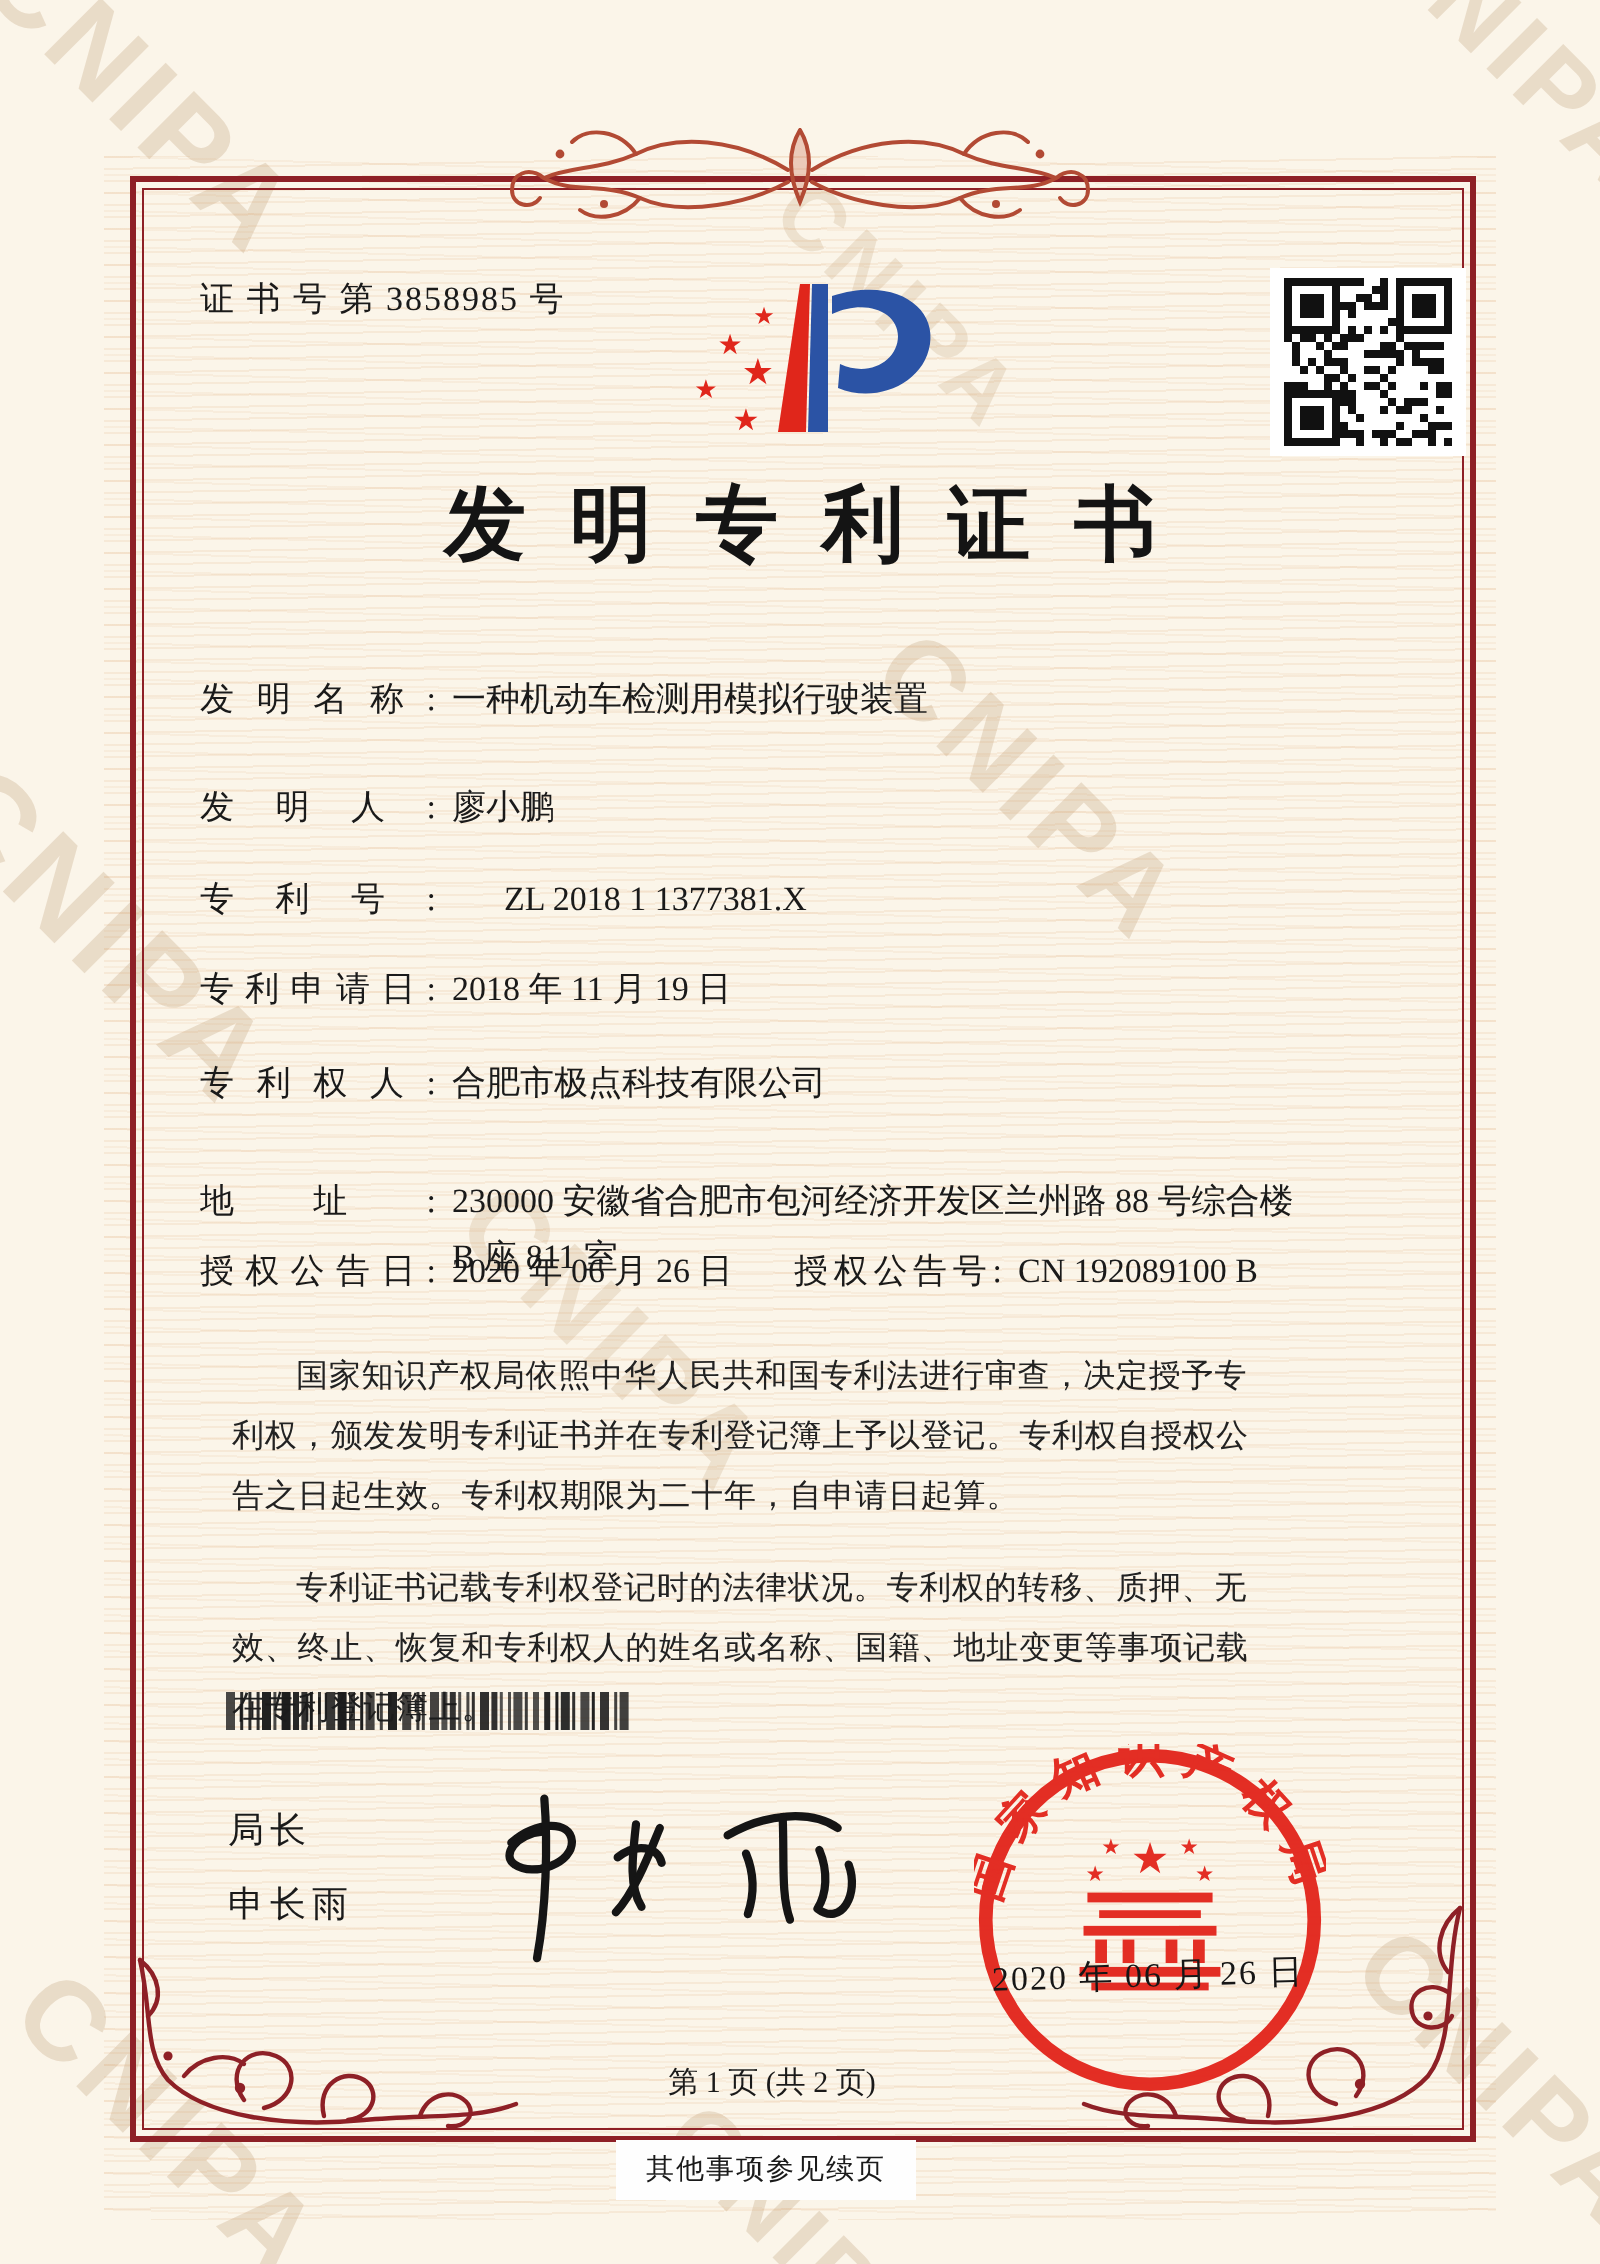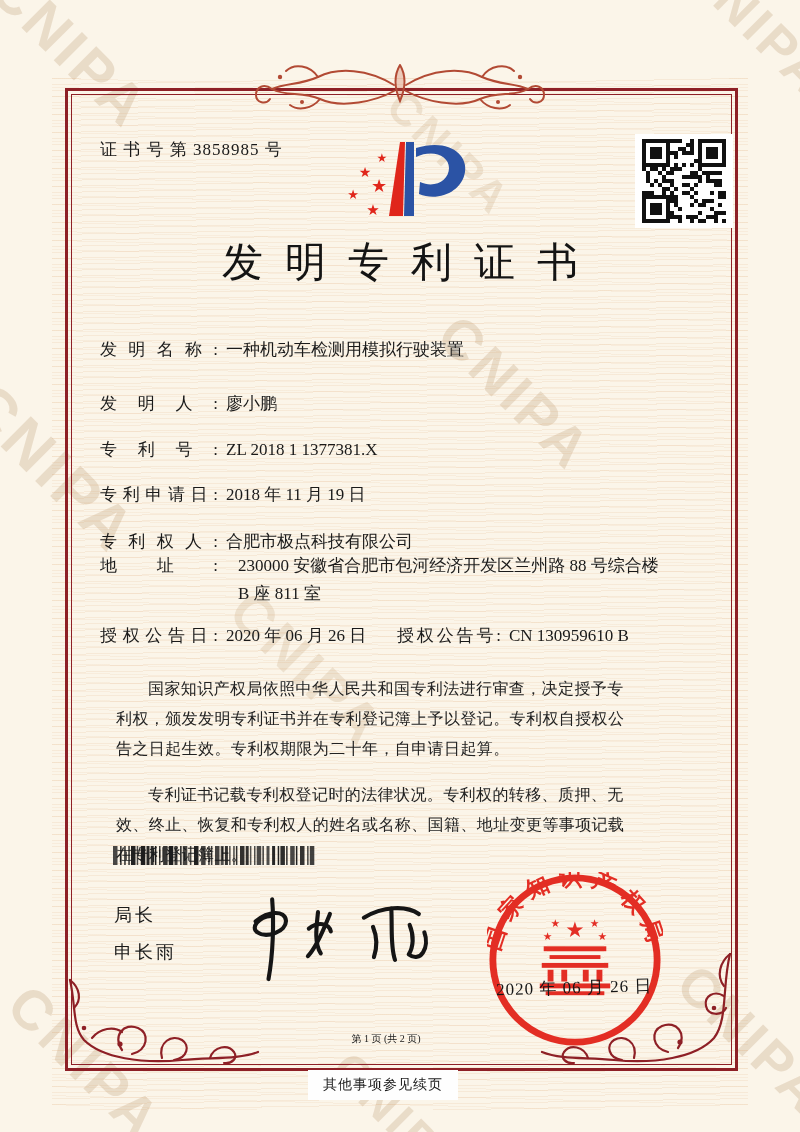--- a/index.html
+++ b/index.html
@@ -24,21 +24,21 @@
   .ornament-top{position:absolute;left:250px;top:57px;z-index:3;}
   .flourish{position:absolute;z-index:3;}
   .fl-left{left:62px;top:978px;}
   .fl-right{left:538px;top:952px;transform:scaleX(-1);}
   
   .cert-no{position:absolute;left:100px;top:138px;font-size:17px;letter-spacing:1px;z-index:4;white-space:pre;}
   .logo{position:absolute;left:332px;top:116px;width:150px;height:114px;z-index:4;}
   .qr-box{position:absolute;left:635px;top:134px;width:98px;height:94px;background:#fff;z-index:4;
     display:flex;align-items:center;justify-content:center;}
   .title{position:absolute;left:0;right:0;top:240px;margin:0;text-align:center;z-index:4;
-    font-size:41px;font-weight:normal;letter-spacing:22px;text-indent:22px;color:#141414;line-height:1.1;}
+    font-size:41px;font-weight:bold;letter-spacing:22px;text-indent:22px;color:#141414;line-height:1.1;}
   
   .frow{position:absolute;left:100px;display:flex;font-size:17px;z-index:4;line-height:28px;}
   .flabel{flex:none;width:118px;margin-right:8px;text-align:justify;text-align-last:justify;white-space:normal;}
   .fvalue{white-space:pre-wrap;}
   .addr .fvalue{width:432px;}
   .pair2{position:absolute;left:273px;top:0;display:flex;margin-left:24px;}
   .pair2 .flabel{width:104px;}
   .grantrow{width:560px;position:absolute;}
   
   .body-text{position:absolute;left:100px;top:658px;width:546px;z-index:4;
@@ -48,21 +48,21 @@
   .barcode{position:absolute;left:113px;top:846px;z-index:4;}
   
   .sig-title{position:absolute;left:114px;top:903px;font-size:18px;letter-spacing:3px;z-index:4;}
   .sig-name{position:absolute;left:114px;top:940px;font-size:18px;letter-spacing:3px;z-index:4;}
   .sig-script{position:absolute;left:230px;top:886px;z-index:4;}
   
   .seal{position:absolute;left:487px;top:872px;width:176px;height:176px;z-index:5;opacity:.96;}
   .seal-date{position:absolute;left:496px;top:976px;width:180px;z-index:6;
     font-size:17px;color:#161616;letter-spacing:1px;transform:rotate(-1.5deg);white-space:pre;}
   
-  .page-info{position:absolute;left:65px;width:642px;top:1032px;text-align:center;font-size:10px;z-index:4;white-space:pre;}
+  .page-info{position:absolute;left:65px;width:642px;top:1032px;text-align:center;font-size:15px;z-index:4;white-space:pre;}
   .cont-note{position:absolute;left:308px;top:1070px;width:150px;height:30px;background:#fefefe;z-index:6;
     display:flex;align-items:center;justify-content:center;font-size:14px;letter-spacing:1px;}
 </style>
 </head>
 <body>
 
 <div class="page">
 
   <div class="wm" style="left:-28px;top:14px;font-size:58px;">CNIPA</div>
   <div class="wm" style="left:668px;top:-6px;font-size:52px;">CNIPA</div>
@@ -362,42 +362,42 @@
   <h1 class="title">发明专利证书</h1>
 
   <div class="frow" style="top:336px;">
     <span class="flabel">发明名称:</span>
     <span class="fvalue">一种机动车检测用模拟行驶装置</span>
   </div>
   <div class="frow" style="top:390px;">
     <span class="flabel">发明人:</span>
     <span class="fvalue">廖小鹏</span>
   </div>
-  <div class="frow" style="top:436px;">
+  <div class="frow" style="top:436px;gap:26px;">
     <span class="flabel">专利号:</span>
     <span class="fvalue">ZL 2018 1 1377381.X</span>
   </div>
   <div class="frow" style="top:481px;">
     <span class="flabel">专利申请日:</span>
     <span class="fvalue">2018 年 11 月 19 日</span>
   </div>
   <div class="frow" style="top:528px;justify-content:space-between;">
     <span class="flabel">专利权人:</span>
     <span class="fvalue">合肥市极点科技有限公司</span>
   </div>
-  <div class="frow addr" style="top:552px;gap:12px;">
+  <div class="frow addr" style="top:587px;">
     <span class="flabel">地址:</span>
     <span class="fvalue">230000 安徽省合肥市包河经济开发区兰州路 88 号综合楼 B 座 811 室</span>
   </div>
   <div class="frow grantrow" style="top:622px;">
     <span class="flabel">授权公告日:</span>
     <span class="fvalue">2020 年 06 月 26 日</span>
     <span class="pair2">
       <span class="flabel">授权公告号:</span>
-      <span class="fvalue">CN 130959610 B</span>
+      <span class="fvalue">CN 192089100 B</span>
     </span>
   </div>
 
   <div class="body-text">
     <p>国家知识产权局依照中华人民共和国专利法进行审查，决定授予专利权，颁发发明专利证书并在专利登记簿上予以登记。专利权自授权公告之日起生效。专利权期限为二十年，自申请日起算。</p>
     <p>专利证书记载专利权登记时的法律状况。专利权的转移、质押、无效、终止、恢复和专利权人的姓名或名称、国籍、地址变更等事项记载在专利登记簿上。</p>
   </div>
 
   <svg id="barcode" class="barcode" width="208" height="19" viewBox="0 0 208 19" fill="#1b1b1b">
       <rect x="0.0" y="0" width="4.5" height="19" opacity="0.80"></rect>

